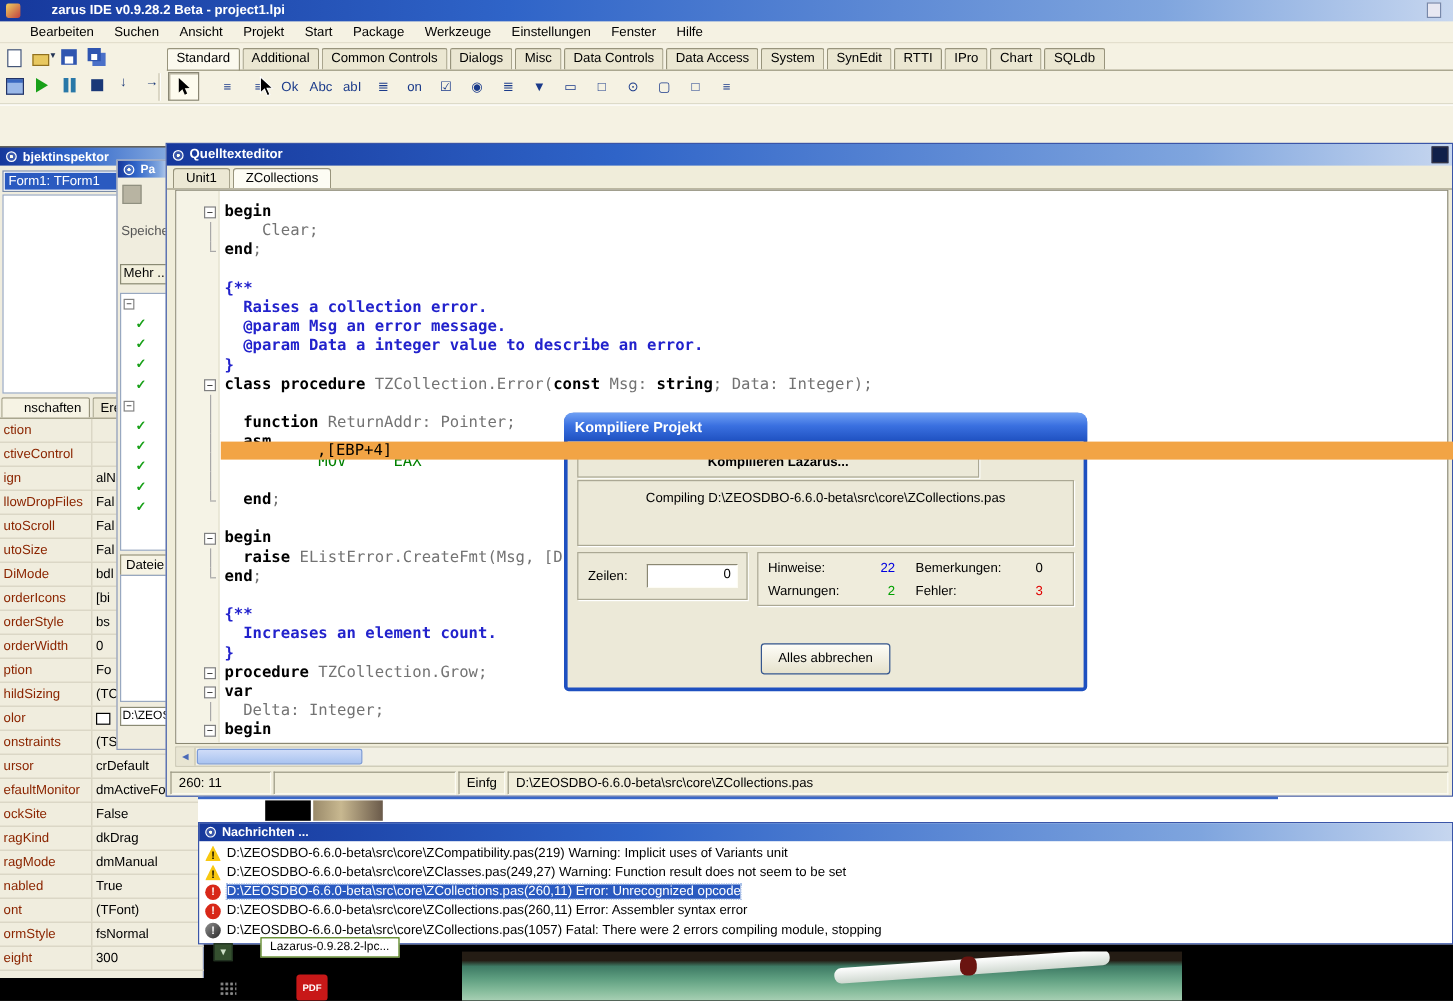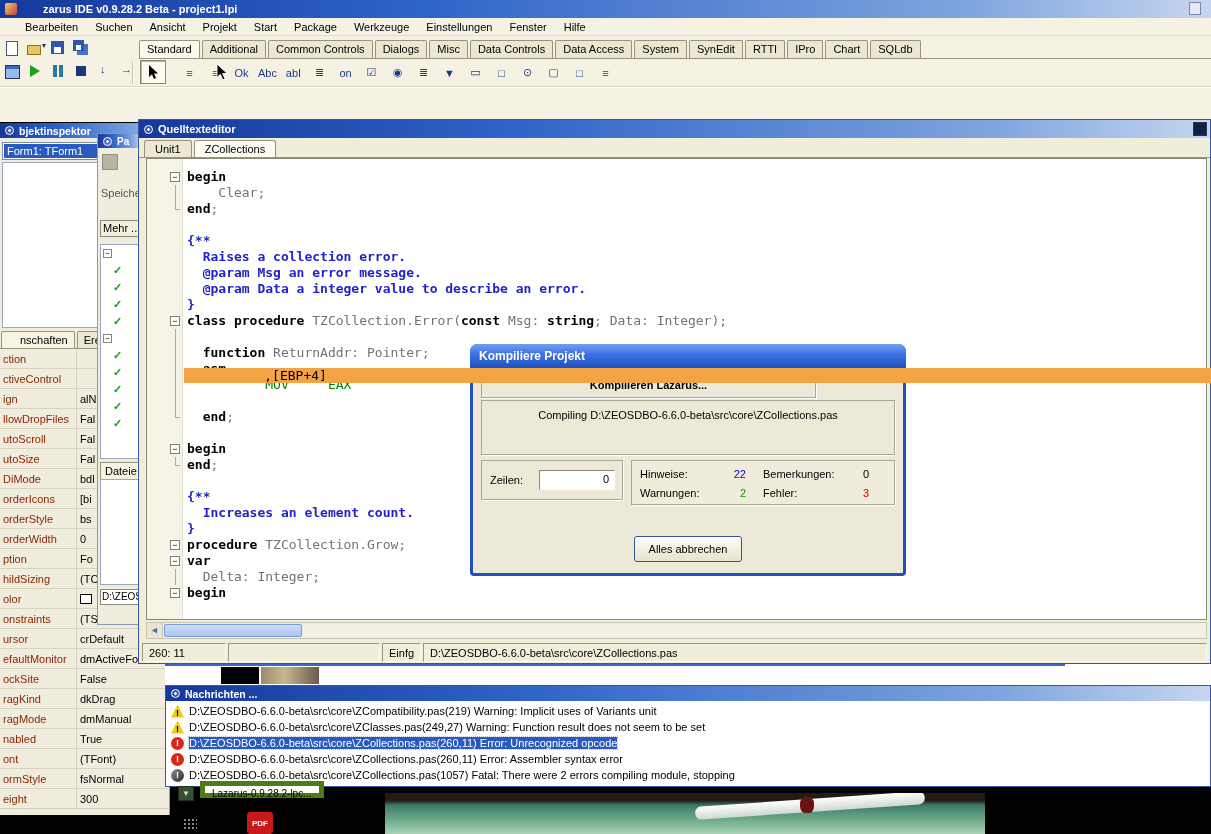--- a/index.html
+++ b/index.html
@@ -146,21 +146,21 @@
   .mrow{height:16px;display:flex;align-items:center;gap:5px;padding-left:3px;}
   .mico{width:13px;height:13px;flex:none;text-align:center;font-size:9px;font-weight:bold;line-height:13px;}
   .mico.warning{background:#f8c810;clip-path:polygon(50% 0,100% 100%,0 100%);color:#000;line-height:16px;}
   .mico.error{background:#d82818;border-radius:50%;color:#fff;}
   .mico.fatal{background:linear-gradient(135deg,#909090,#282828);border-radius:50%;color:#fff;}
   .mtext{white-space:nowrap;}
   .mrow.sel .mtext{background:#2a5ac0;color:#fff;outline:1px dotted #a8c0e8;}
   
   #scroll-arrow{left:178px;top:786px;width:16px;height:15px;background:#35502f;color:#cfe0c8;z-index:36;
                 display:flex;align-items:center;justify-content:center;font-size:8px;border:1px solid #203020;}
-  #tooltip{left:200px;top:781px;height:17px;padding:2px 7px;background:#fff;border:5px solid #4d7c0f;z-index:55;
+  #tooltip{left:217px;top:781px;height:17px;padding:2px 7px;background:#fff;border:1px solid #4d7c0f;z-index:55;
            font-size:10px;white-space:nowrap;}
   #grip{left:183px;top:818px;width:14px;height:12px;z-index:36;
         background:radial-gradient(#8a8a8a 1px,transparent 1.5px);background-size:4px 4px;}
   #pdf{left:247px;top:812px;width:26px;height:22px;background:#c81818;border-radius:3px;color:#fff;z-index:45;
        display:flex;align-items:center;justify-content:center;font-size:8px;font-weight:bold;}
   #photo{left:385px;top:793px;width:600px;height:41px;z-index:35;overflow:hidden;
          background:linear-gradient(180deg,#241c14 0%,#241c14 18%,#3e7a64 30%,#5e9e80 55%,#86bc9c 80%,#a8d0b4 100%);}
   #photo-pipe{position:absolute;right:60px;top:6px;width:230px;height:13px;border-radius:6px;
               background:linear-gradient(180deg,#ffffff,#cfd8d0);transform:rotate(-4deg);}
   #photo-figure{position:absolute;left:415px;top:4px;width:14px;height:16px;background:#6a1410;border-radius:40%;}
@@ -470,20 +470,23 @@
           <div class="cl g-c">
             <span class="ct"><span class="tk-p">  </span><span class="tk-k">end</span><span class="tk-p">;</span></span>
           </div>
           <div class="cl g-n">
             <span class="ct"></span>
           </div>
           <div class="cl g-f">
             <span class="fold">−</span>
             <span class="ct"><span class="tk-k">begin</span></span>
           </div>
+          <div class="cl g-v">
+            <span class="ct"><span class="tk-p">  </span><span class="tk-k">raise</span><span class="tk-p"> EListError.CreateFmt(Msg, [D</span></span>
+          </div>
           <div class="cl g-c">
             <span class="ct"><span class="tk-k">end</span><span class="tk-p">;</span></span>
           </div>
           <div class="cl g-n">
             <span class="ct"></span>
           </div>
           <div class="cl g-n">
             <span class="ct"><span class="tk-c">{**</span></span>
           </div>
           <div class="cl g-n">

